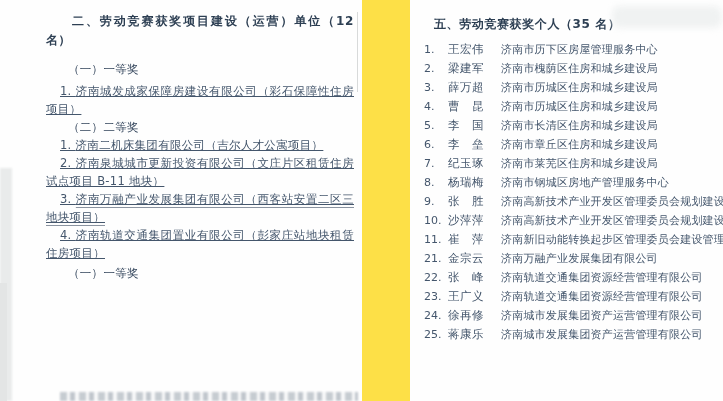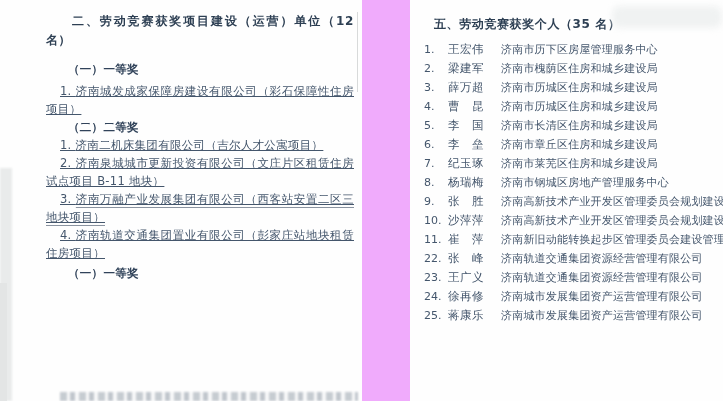--- a/index.html
+++ b/index.html
@@ -1,39 +1,39 @@
 <!DOCTYPE html>
 <html><head>
 <meta charset="utf-8">
 <style>
   html,body{margin:0;padding:0;}
   body{
     width:723px;height:401px;overflow:hidden;position:relative;
     background:#ffffff;
     font-family:"DejaVu Sans","Liberation Sans",sans-serif;
   }
-  .canvas{position:absolute;inset:0;width:723px;height:401px;background:#f0abfc;}
+  .canvas{position:absolute;inset:0;width:723px;height:401px;background:#fde047;}
 
   
   .page{position:absolute;top:0;height:401px;background:#fefefe;color:#42546a;}
   .page-left{left:0;width:362px;padding:10px 0 0 46px;box-sizing:border-box;}
   .page-right{left:410px;width:313px;padding:14px 0 0 8px;box-sizing:border-box;}
 
   p{margin:0;padding:0;}
 
   .lp{ 
     width:308px;font-size:11.5px;line-height:18px;letter-spacing:.3px;
     color:#44566c;text-align:justify;
   }
   .heading{
     font-weight:bold;font-size:12px;color:#2d3f53;letter-spacing:.6px;
     text-indent:26px;line-height:19px;
   }
   .subheading{
-    font-weight:bold;font-size:11.5px;color:#2f41556;color:#31435a;
+    font-weight:normal;font-size:11.5px;color:#2f41556;color:#31435a;
     text-indent:22px;line-height:18px;
   }
   .item{text-indent:14px;text-decoration:underline;}
   .ul{
     text-decoration:underline;
     text-decoration-color:#8a93a0;
     text-decoration-thickness:1px;
     text-underline-offset:3.5px;
   }
 
@@ -154,20 +154,25 @@
       <span class="num">10.</span>
       <span class="name">沙萍萍</span>
       <span class="org">济南高新技术产业开发区管理委员会规划建设部</span>
     </div>
     <div class="row">
       <span class="num">11.</span>
       <span class="name">崔　萍</span>
       <span class="org">济南新旧动能转换起步区管理委员会建设管理部</span>
     </div>
     <div class="row">
+      <span class="num">21.</span>
+      <span class="name">金宗云</span>
+      <span class="org">济南万融产业发展集团有限公司</span>
+    </div>
+    <div class="row">
       <span class="num">22.</span>
       <span class="name">张　峰</span>
       <span class="org">济南轨道交通集团资源经营管理有限公司</span>
     </div>
     <div class="row">
       <span class="num">23.</span>
       <span class="name">王广义</span>
       <span class="org">济南轨道交通集团资源经营管理有限公司</span>
     </div>
     <div class="row">

